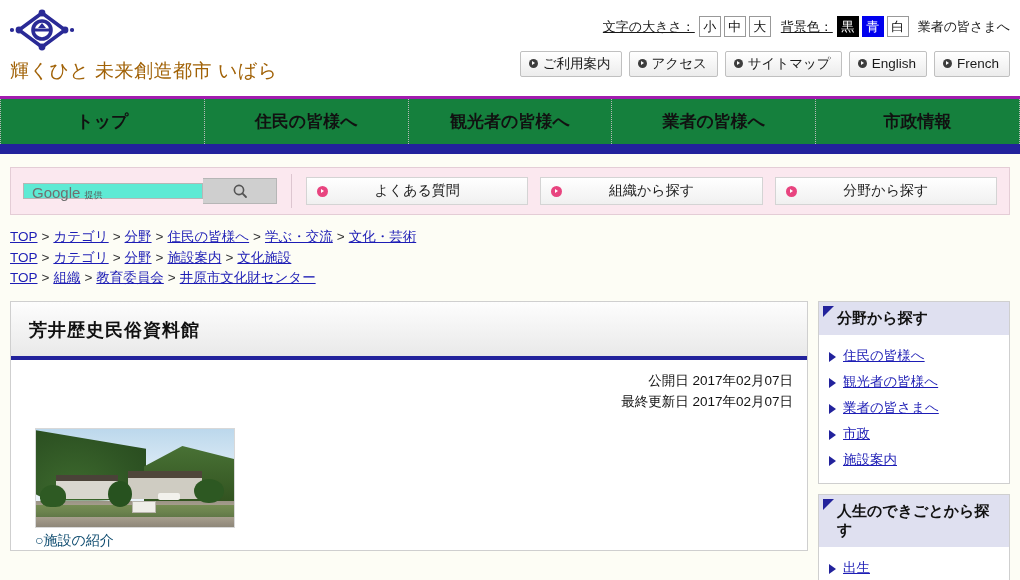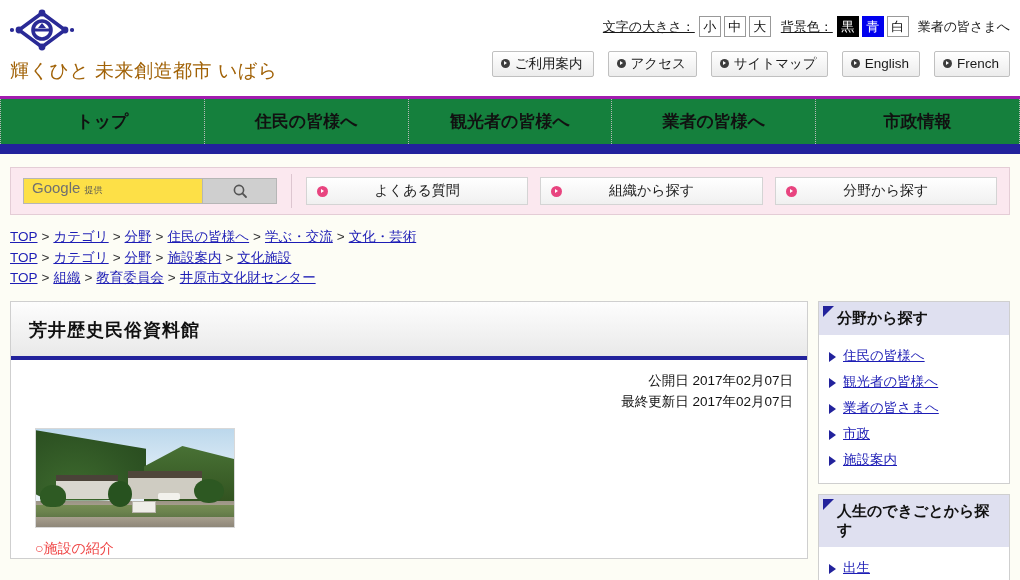--- a/index.html
+++ b/index.html
@@ -40,21 +40,21 @@
     width:22px; height:21px; line-height:19px; text-align:center;
     font-size:13px; margin-right:3px;
   }
   .bg-black { background:#000; color:#fff; border-color:#000; }
   .bg-blue  { background:#0000ee; color:#fff; border-color:#0000ee; }
   .bg-white { background:#fff; color:#111; }
   .furigana { margin-left:6px; }
 
   .topnav {
     position:absolute; right:10px; top:51px;
-    display:flex; gap:14px;padding-left:20px;
+    display:flex; gap:7px;padding-left:20px;
   }
   .tnbtn {
     display:flex; align-items:center; gap:5px;
     border:1px solid #c0c0c0; border-radius:2px;
     background:linear-gradient(#ffffff,#ececec);
     font-size:13.5px; color:#1a1a1a;
     padding:4px 10px 5px 8px; height:26px;
   }
   .dot-dark {
     width:9px; height:9px; border-radius:50%;
@@ -81,21 +81,21 @@
   .navbar-bottom { height:10px; background:#22229c; }
 
   
   .searchwrap { padding:13px 10px 0 10px; }
   .searchpanel {
     background:#fbe8ef; border:1px solid #e4cdd6;
     height:48px; display:flex; align-items:center; padding:0 12px;
   }
   .gsearch { display:flex; align-items:center; }
   .gbox {
-    width:180px; height:26px; border:1px solid #b6b6b6; background:#fde047;
+    width:180px; height:16px; border:1px solid #b6b6b6; background:#5eead4;
     display:flex; align-items:baseline; padding:0 8px; font-size:15px;
     color:#707070;
   }
   .gbox .sup { font-size:9px; margin-left:4px; color:#555; }
   .gbtn {
     width:74px; height:26px; background:#cfcfcf; border:1px solid #b6b6b6;
     border-left:none; display:flex; align-items:center; justify-content:center;
   }
   .divider-v { width:1px; height:34px; background:#ddc6d0; margin:0 14px; }
   .qlinks { display:flex; gap:12px; flex:1;border-radius:9px; }
@@ -158,21 +158,21 @@
     background:#2d5822; border-radius:50%; }
   .ph-ground { position:absolute; left:0; bottom:0; width:100%; height:26px;
     background:linear-gradient(#9a9384 0%, #b5ac99 40%, #8e8779 100%); }
   .ph-grass { position:absolute; left:0; bottom:10px; width:100%; height:12px;
     background:linear-gradient(#6d8a49,#54713a); opacity:.85; }
   .ph-sign { position:absolute; left:96px; bottom:14px; width:24px; height:12px;
     background:#efeee8; border:1px solid #b9b6ad; }
   .ph-car { position:absolute; left:122px; top:64px; width:22px; height:7px;
     background:#f2f1ec; border-radius:2px; }
 
-  .subhead { margin:12px 0 0 24px; font-size:14px; color:#ef4444; }
+  .subhead { margin:4px 0 0 24px; font-size:14px; color:#0c4a6e; }
 
   
   .sidebar { width:192px; }
   .sbox { background:#fff; border:1px solid #cfcfcf; margin-bottom:10px; }
   .sbox-head {
     background:#dfe0f0; padding:7px 10px 7px 18px;
     font-size:15px; font-weight:700; color:#111; position:relative;
   }
   .sbox-head::before {
     content:""; position:absolute; left:4px; top:4px;

